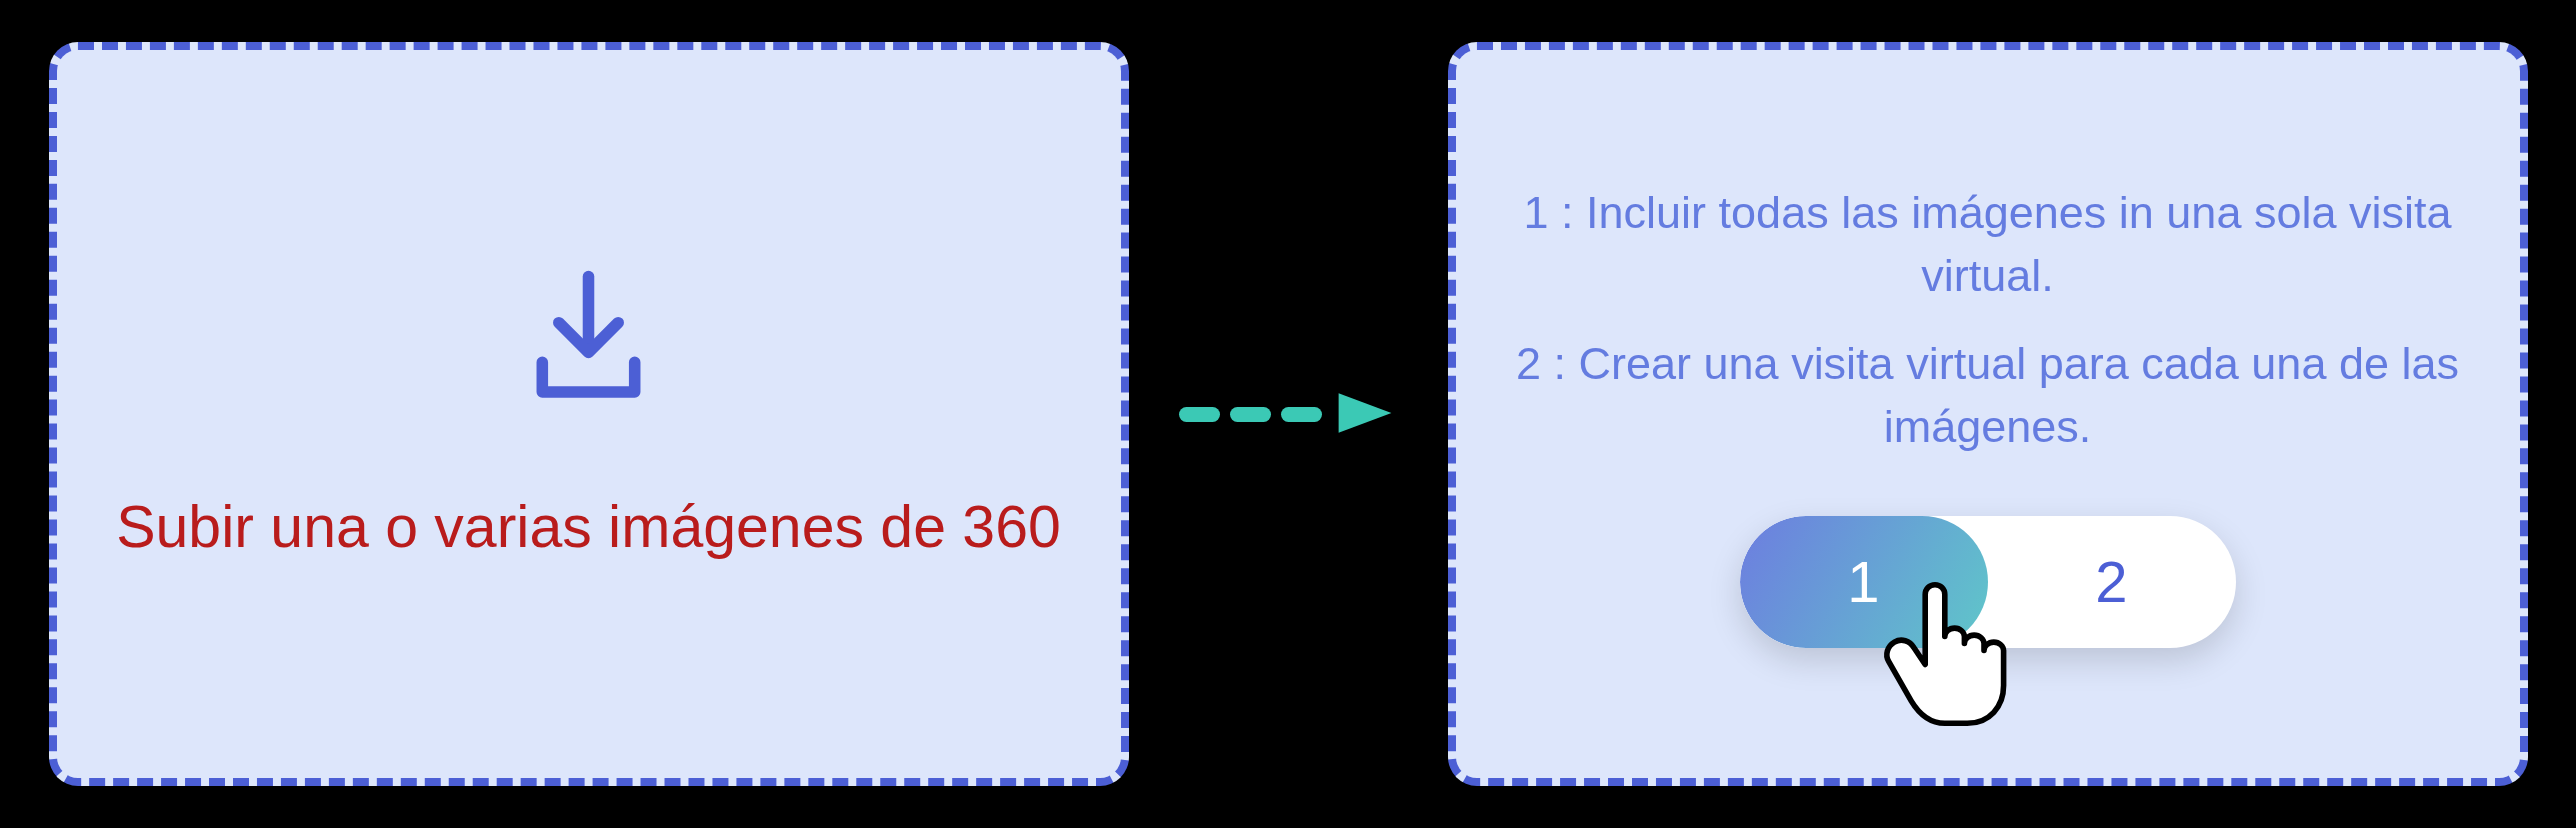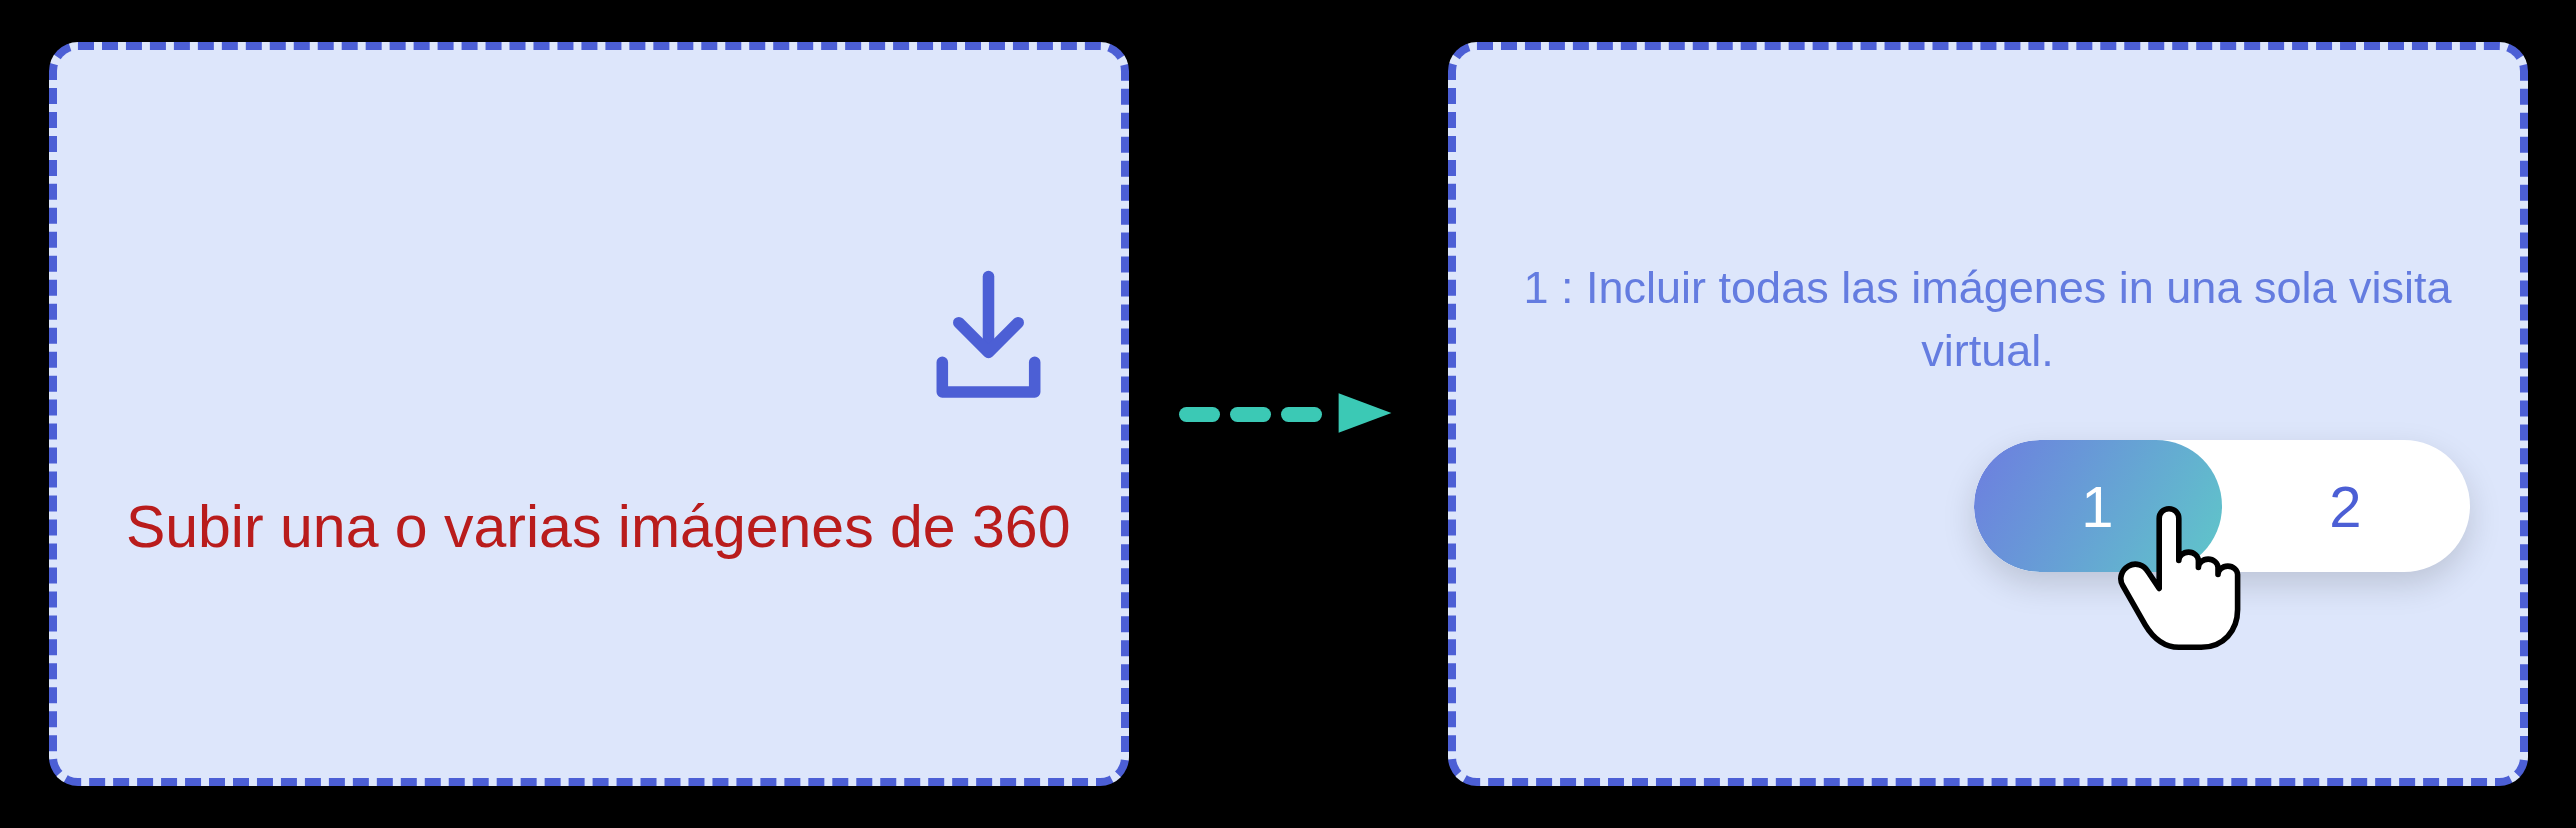--- a/index.html
+++ b/index.html
@@ -27,21 +27,21 @@
     }
     
     .card {
       background: #dde6fb;
       border: 8.3px dashed #4c5fd5;
       border-radius: 29px;
       padding: 50px;
       flex: 1;
       display: flex;
       flex-direction: column;
-      align-items: flex-end;
+      align-items: center;
       justify-content: center;
       min-height: 744px;
     }
     
     .upload-card .download-icon {
       margin-bottom: 58px;
     }
     
     .download-icon svg {
       width: 165px;
@@ -163,20 +163,21 @@
     <div class="arrow-dash"></div>
     <div class="arrow-head">
       <svg viewBox="0 0 50 50" fill="#3bc9b5">
         <path d="M5 10 L45 25 L5 40 Z"></path>
       </svg>
     </div>
   </div>
 
   <div class="card options-card">
     <div class="option-text">1 : Incluir todas las imágenes in una sola visita virtual.</div>
+    <div class="option-text">2 : Crear una visita virtual para cada una de las imágenes.</div>
 
     <div class="toggle-container">
       <div class="toggle">
         <div class="toggle-slider"></div>
         <div class="toggle-option active">1</div>
         <div class="toggle-option inactive">2</div>
       </div>
       <div class="cursor-icon">
         <svg viewBox="0 0 100 110" fill="#fff" stroke="#000" stroke-width="4" stroke-linejoin="round">
           <path d="M38 10 C38 6 41 3 45 3 C49 3 52 6 52 10 L52 40 C52 37 55 34 59 34 C63 34 66 37 66 40 L66 45 C66 42 69 39 73 39 C77 39 80 42 80 45 L80 50 C80 47 83 44 87 44 C91 44 94 47 94 50 L94 75 C94 90 84 102 68 102 L52 102 C42 102 34 96 28 86 L12 58 C9 53 11 47 16 44 C21 41 27 43 30 48 L38 60 Z"></path>

